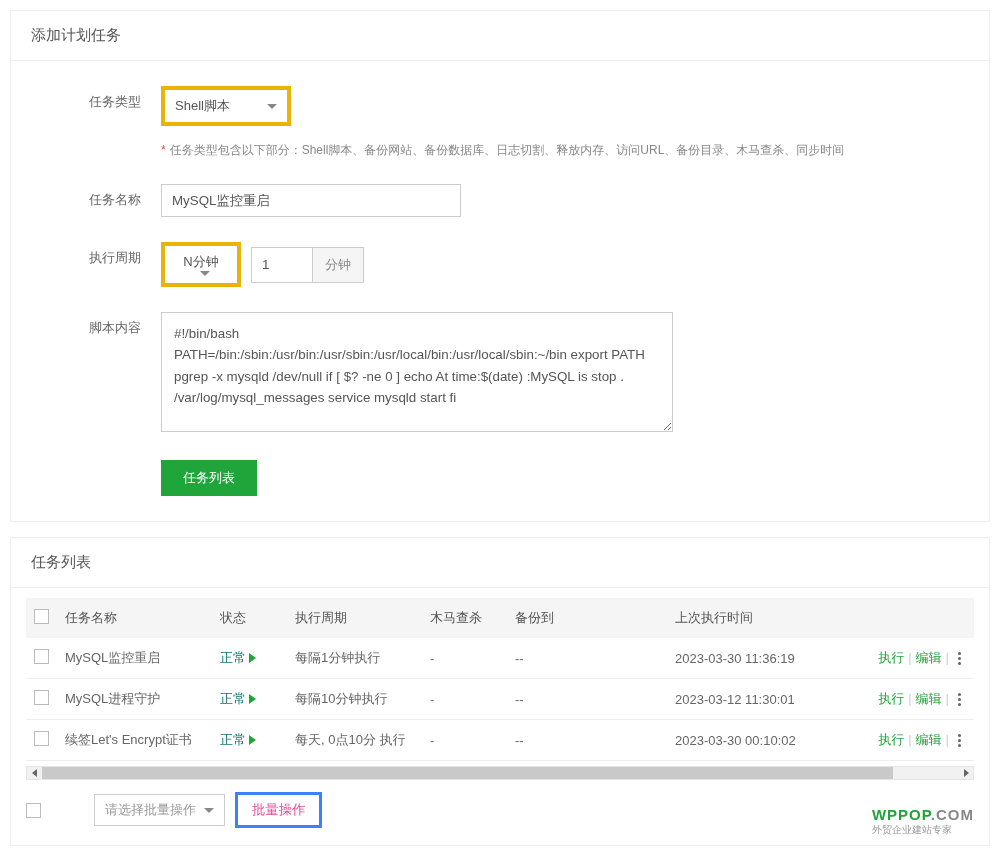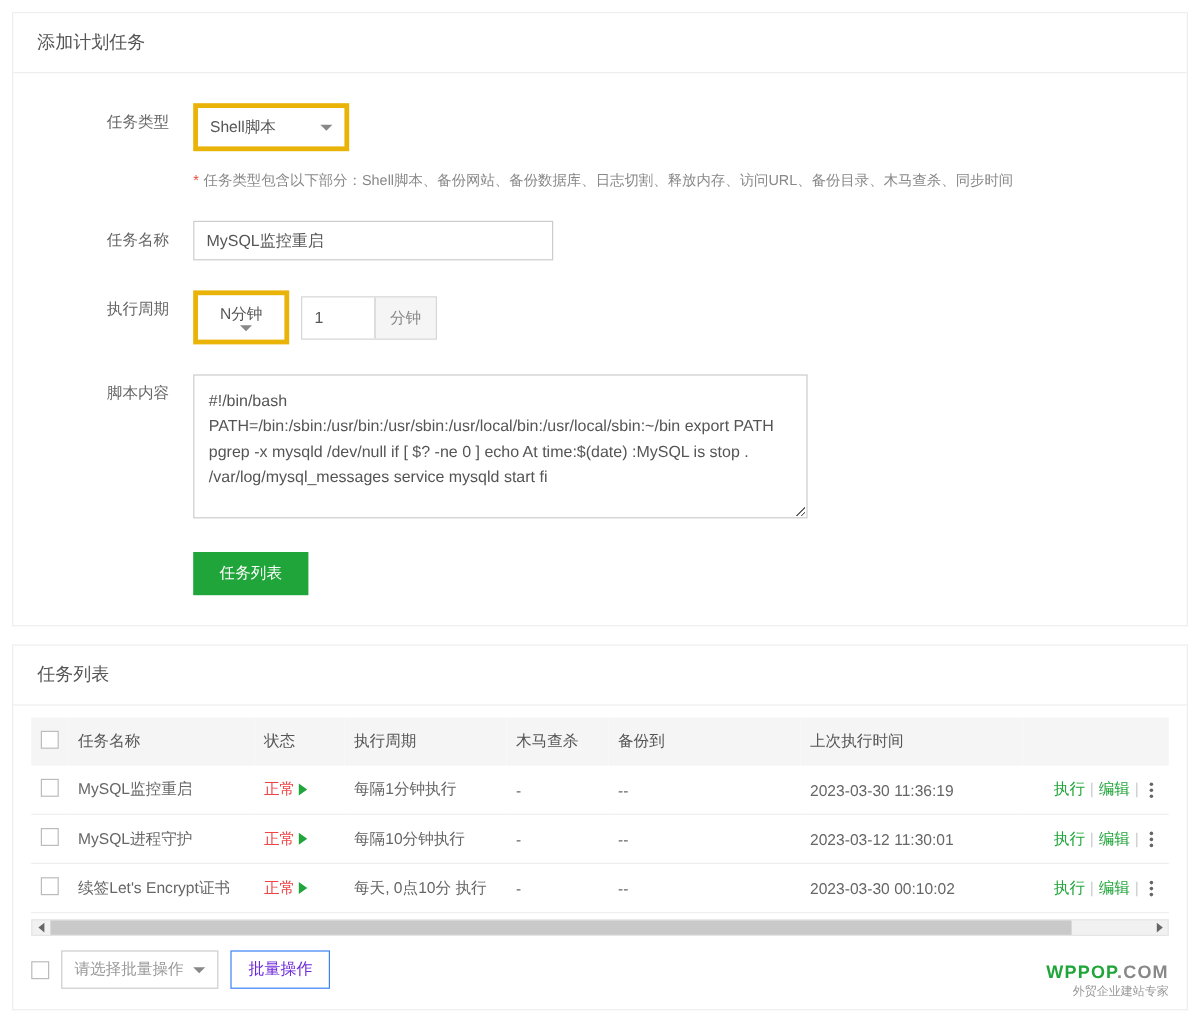--- a/index.html
+++ b/index.html
@@ -23,35 +23,35 @@
     .textarea { border: 1px solid #ccc; padding: 10px 12px; width: 512px; height: 120px; resize: both; color: #555; font-family: inherit; line-height: 1.6; }
     .btn-primary { background: #20a53a; color: #fff; border: none; padding: 9px 22px; cursor: pointer; font-size: 13px; }
     .inline-gap { display: inline-flex; gap: 10px; align-items: center; }
     .table-wrap { overflow-x: auto; padding: 10px 15px 5px 15px; }
     table { width: 100%; border-collapse: collapse; min-width: 930px; }
     thead tr { background: #f5f5f5; }
     th, td { text-align: left; padding: 11px 8px; font-weight: normal; color: #666; }
     th { color: #555; }
     tbody tr { border-bottom: 1px solid #eee; }
     .checkbox { width: 15px; height: 15px; border: 1px solid #bbb; display: inline-block; background: #fff; cursor: pointer; }
-    .status-ok { color: #ef4444; display: inline-flex; align-items: center; gap: 3px; }
+    .status-ok { color: #0f766e; display: inline-flex; align-items: center; gap: 3px; }
     .play-icon { width: 0; height: 0; border-top: 5px solid transparent; border-bottom: 5px solid transparent; border-left: 7px solid #20a53a; }
     .action-link { color: #20a53a; cursor: pointer; }
     .sep { color: #ccc; margin: 0 4px; }
     .more-dots { display: inline-block; width: 3px; height: 3px; background: #666; border-radius: 50%; box-shadow: 0 -5px 0 #666, 0 5px 0 #666; margin: 0 5px; vertical-align: middle; }
     .scrollbar { height: 14px; background: #f1f1f1; margin: 0 15px; position: relative; border: 1px solid #e5e5e5; }
     .scrollbar-thumb { position: absolute; left: 15px; right: 80px; top: 0; bottom: 0; background: #c9c9c9; }
     .scrollbar-arrow { position: absolute; width: 14px; top: 0; bottom: 0; display: flex; align-items: center; justify-content: center; }
     .sa-left { left: 0; } .sa-right { right: 0; }
     .tri-left { width:0;height:0;border-top:4px solid transparent;border-bottom:4px solid transparent;border-right:5px solid #666; }
     .tri-right { width:0;height:0;border-top:4px solid transparent;border-bottom:4px solid transparent;border-left:5px solid #666; }
     .batch-bar { padding: 12px 15px; display: flex; gap: 10px; align-items: center; }
-    .batch-select { border: 1px solid #ccc; padding: 6px 10px; color: #999; display: inline-flex; align-items: center; min-width: 120px; justify-content: space-between; cursor: pointer; }
-    .btn-secondary { border: 1px solid #3b82f6; background: #fff; padding: 6px 14px; color: #6d28d9; cursor: pointer; text-align: right; }
-    .watermark { position: absolute; right: 15px; bottom: 8px; text-align: right; font-size: 11px; }
+    .batch-select { border: 1px solid #ccc; padding: 6px 10px; color: #999; display: inline-flex; align-items: center; min-width: 120px; justify-content: space-between; cursor: pointer; margin-left: 43px; }
+    .btn-secondary { border: 3px solid #3b82f6; background: #fff; padding: 6px 14px; color: #ec4899; cursor: pointer; text-align: right; }
+    .watermark { position: absolute; right: 15px; bottom: 8px; font-size: 11px; }
     .wm1 { font-weight: bold; font-size: 15px; letter-spacing: 1px; }
     .wm1 .g { color: #20a53a; } .wm1 .gr { color: #888; }
     .wm2 { color: #999; font-size: 10px; }
     .panel.list { position: relative; padding-bottom: 5px; }
     .col-name{width:155px} .col-status{width:75px} .col-cycle{width:135px} .col-save{width:85px} .col-backup{width:160px} .col-time{width:185px} .col-act{text-align:left}
   </style>
 </head>
 <body>
 
 <div class="panel">

